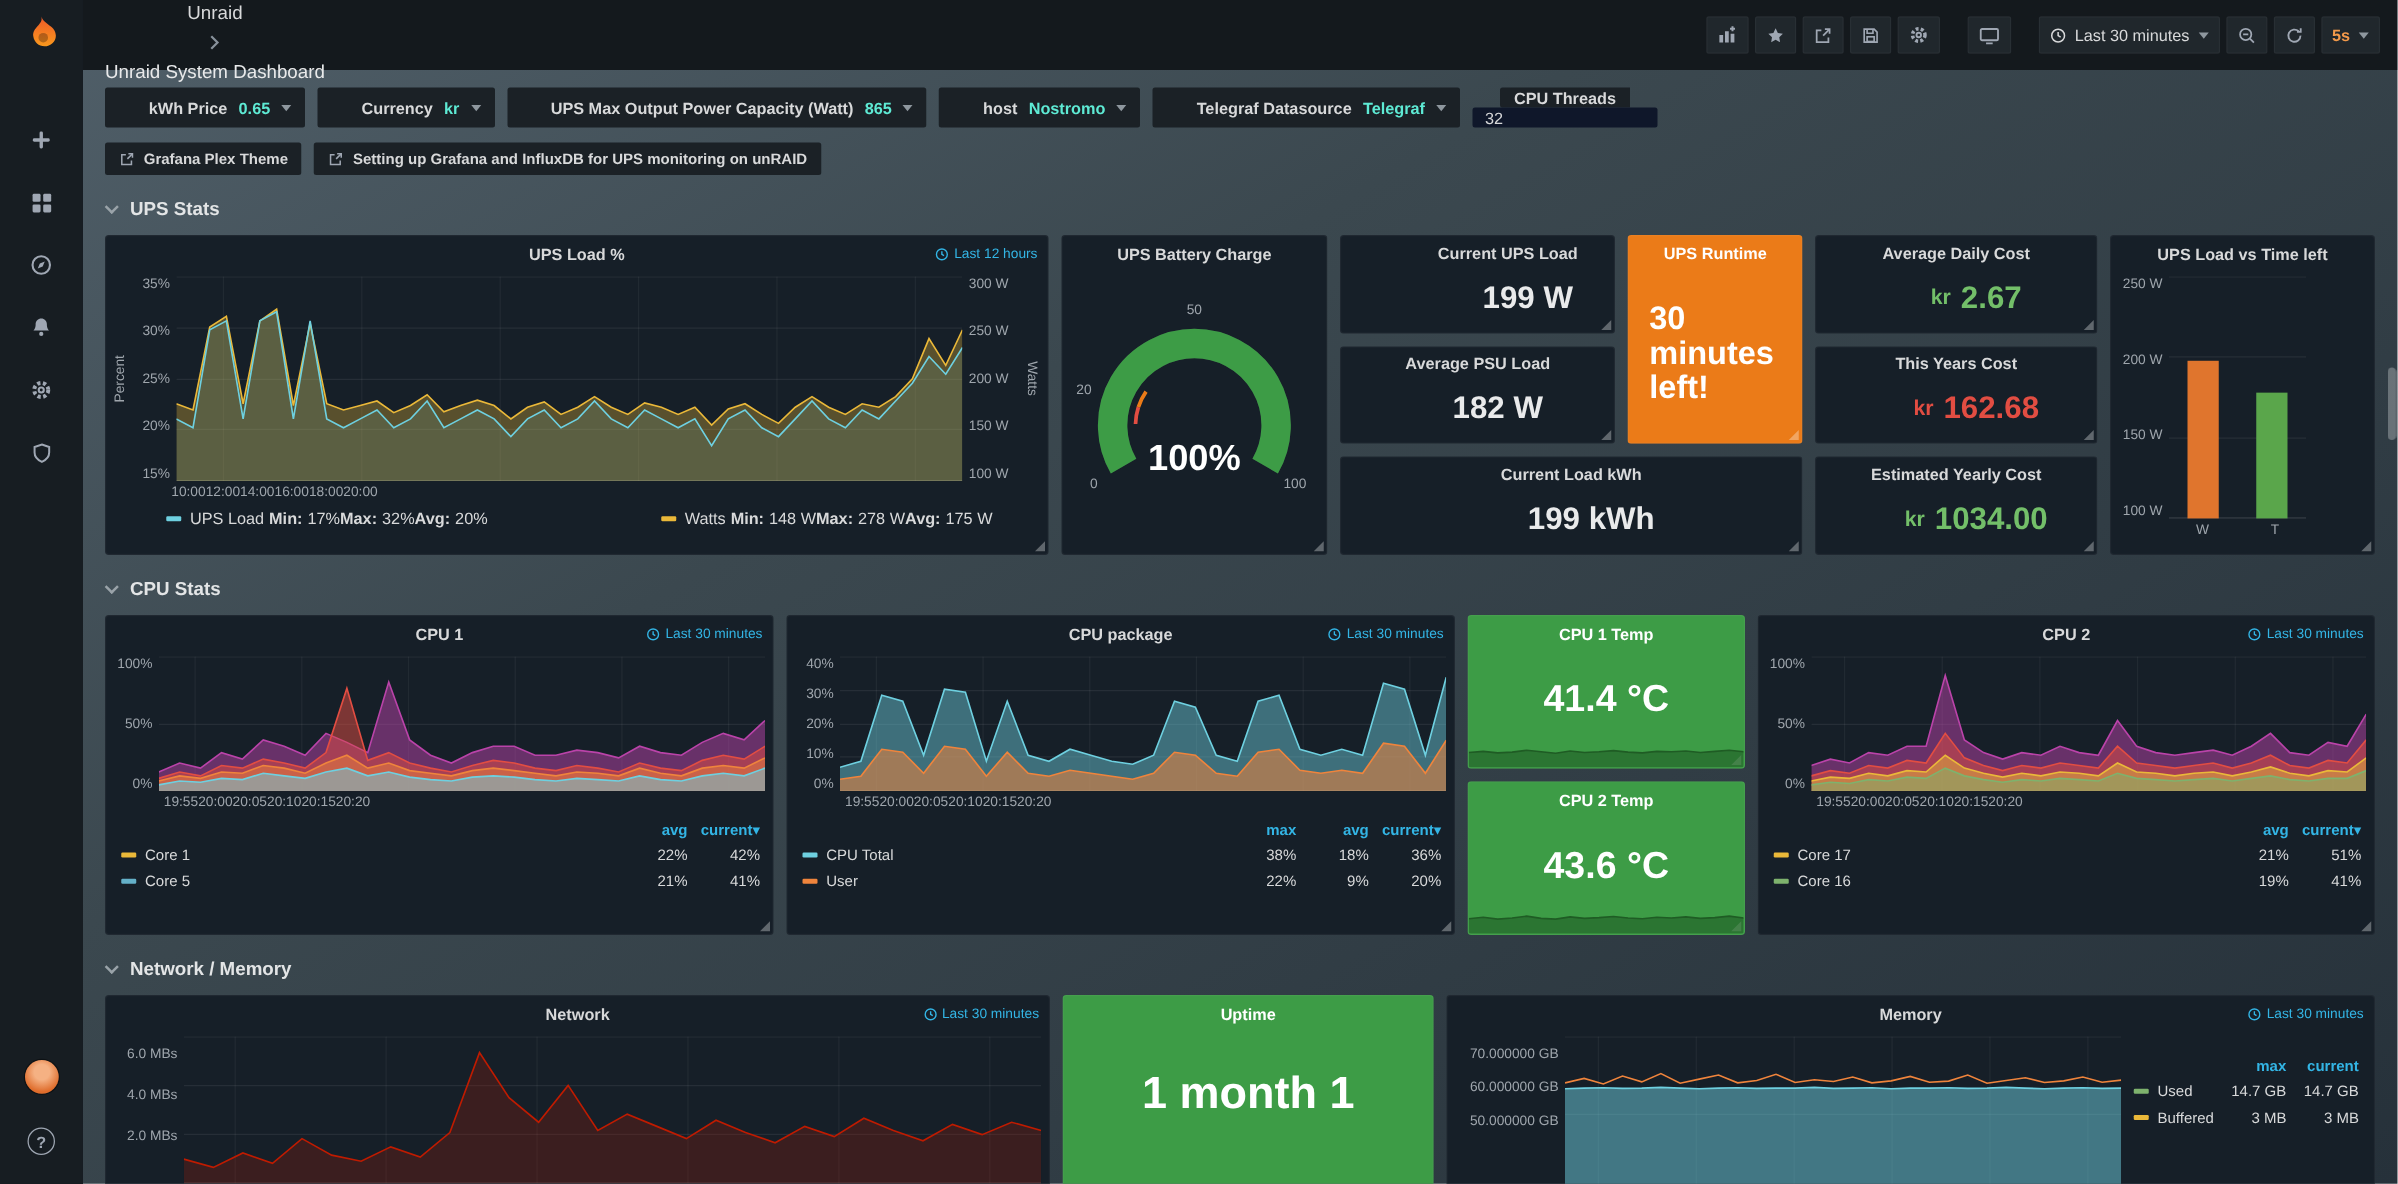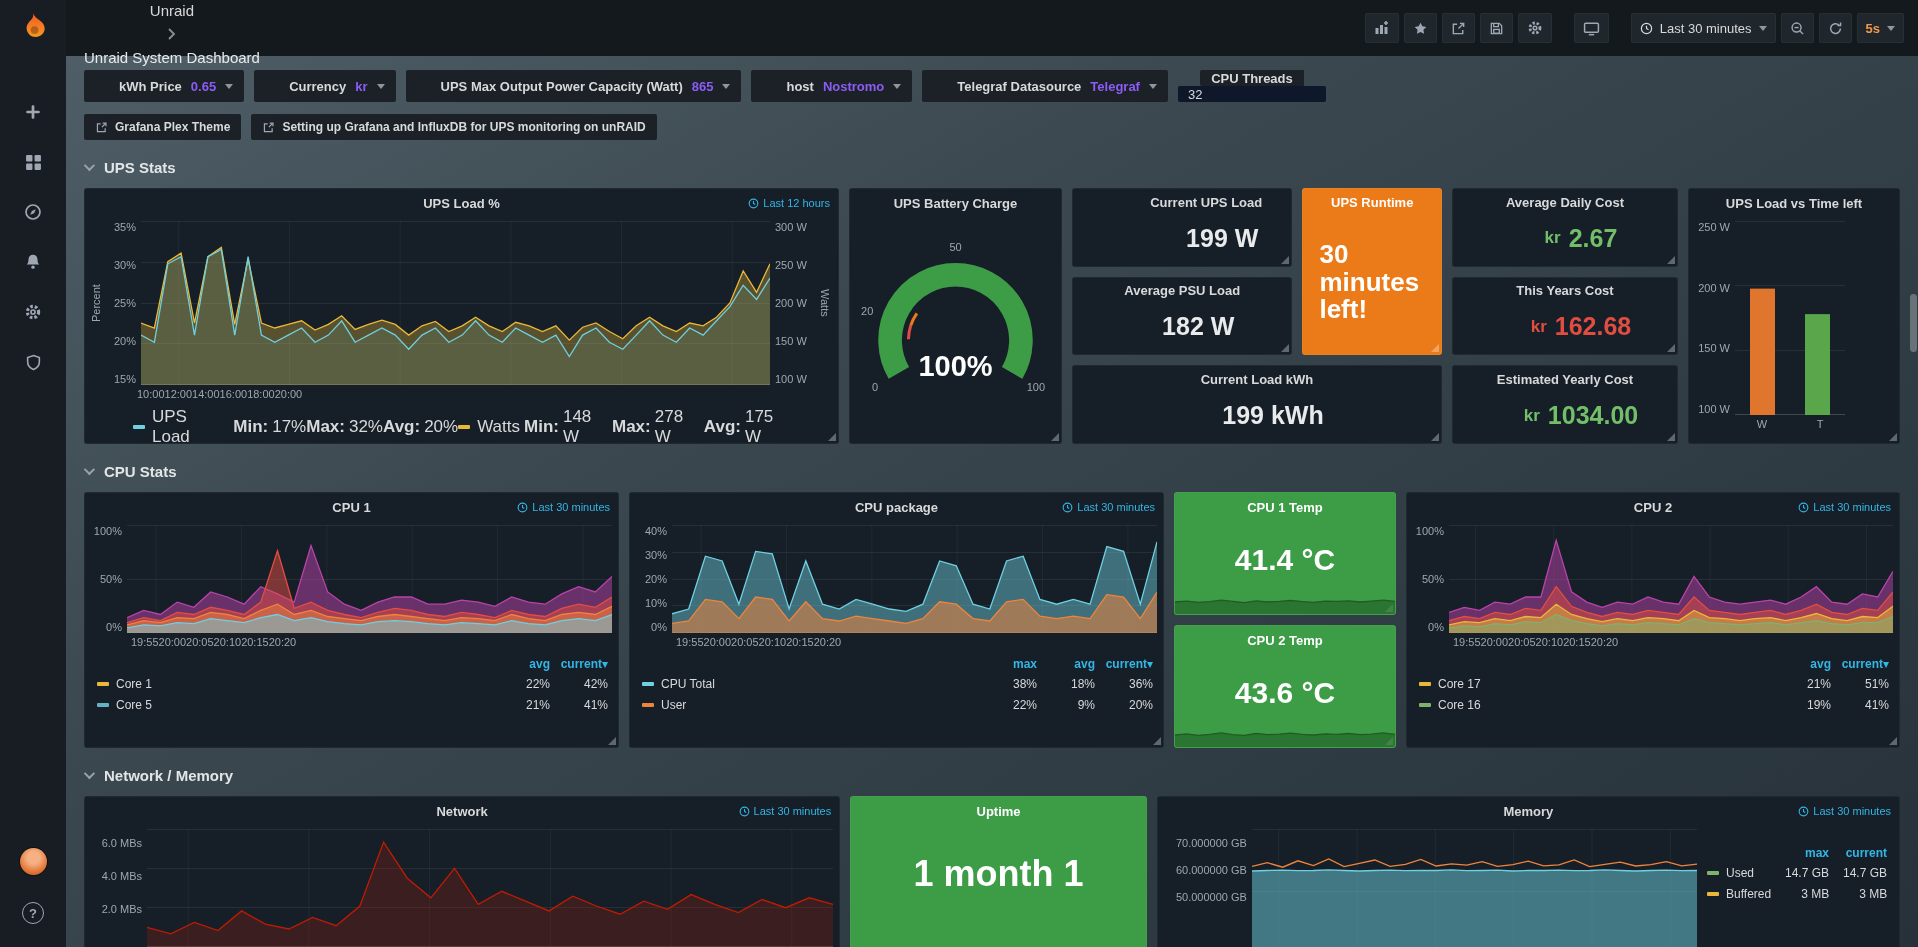--- a/index.html
+++ b/index.html
@@ -28,21 +28,21 @@
   .nav-right { margin-left:auto; display:flex; align-items:center; gap:5px; }
   .nav-btn { height:30px; min-width:30px; display:flex; align-items:center; justify-content:center; gap:7px; background:#20272c; border:1px solid rgba(255,255,255,.04); border-radius:2px; color:#9fa7b3; padding:0 8px; cursor:pointer; font-family:inherit; }
   .time-btn { font-size:13px; color:#d8d9da; }
   .interval { color:#f2994a; font-size:13px; font-weight:700; }
   .nav-gap { width:12px; }
   
   .dash { padding:14px 18px 0; }
   .submenu { display:flex; gap:10px; margin-bottom:12px; }
   .var-chip { display:flex; align-items:center; gap:9px; background:#1b2126; border-radius:2px; height:32px; padding:0 11px; cursor:pointer; }
   .var-label { font-size:13px; font-weight:700; color:#d8d9da; white-space:nowrap;padding-left:24px; }
-  .var-value { font-size:13px; font-weight:700; color:#8b5cf6; white-space:nowrap; }
+  .var-value { font-size:13px; font-weight:700; color:#5eead4; white-space:nowrap; }
   .threads-input { width:148px; height:32px; background:#0f172a; border:none; border-radius:2px; color:#d8d9da; font-size:13px; padding:0 10px; font-family:Liberation Sans, sans-serif; }
   .links-row { display:flex; gap:10px; margin-bottom:12px; }
   .dash-link { display:flex; align-items:center; gap:7px; background:#1b2126; border-radius:2px; height:26px; padding:0 11px; font-size:12px; font-weight:700; color:#d8d9da; text-decoration:none; cursor:pointer; }
   .section-header { display:flex; align-items:center; height:26px; margin:14px 0 8px; font-size:15px; font-weight:700; color:#e3e5e6; cursor:pointer; }
   .sec-caret { width:8px; height:8px; border-right:2px solid #9aa3a9; border-bottom:2px solid #9aa3a9; transform:rotate(45deg) translateY(-2px); margin-right:12px; display:inline-block; }
   .row { display:grid; gap:10px; height:256px; margin-bottom:14px; }
   .row-ups { grid-template-columns:755fr 213fr 606fr 212fr; }
   .row-cpu { grid-template-columns:535fr 535fr 222fr 494fr; }
   .row-net { grid-template-columns:752fr 295fr 739fr; }
   
@@ -65,21 +65,21 @@
   .gap15 { gap:15px; } .gap21 { gap:21px; }
   .w34{width:38px;} .w40{width:42px;} .w44{width:48px;} .w56{width:58px;} .w86{width:90px;}
   .axis-label { writing-mode:vertical-rl; transform:rotate(180deg); font-size:11px; color:#9fa6ad; display:flex; align-items:center; justify-content:center; width:14px; }
   .axis-label.right { transform:none; }
   .xticks { display:flex; font-size:11px; color:#9fa6ad; height:17px; align-items:center; }
   .p-upsload .xticks { margin:0 58px 0 52px; }
   .row-cpu .xticks { margin:0 16px 0 46px; }
   .bars-x { margin:0 50px 0 44px; }
   .bars-x span { flex:1; text-align:center; }
   
-  .legend-inline { display:flex; justify-content:space-between; padding:5px 44px 0 48px; font-size:17px; color:#d8d9da;align-items:center; }
+  .legend-inline { display:flex; justify-content:space-between; padding:5px 44px 0 48px; font-size:13px; color:#d8d9da;align-items:center; }
   .litem { display:flex; align-items:center; cursor:pointer; }
   .swatch { width:12px; height:4px; border-radius:1px; margin-right:7px; flex:none; display:inline-block; }
   .lname-in { margin-right:4px; }
   .slab { margin-left:0; font-weight:700; }
   .sval { margin-left:4px; }
   .legend-table { padding:4px 10px 0 12px; font-size:12px; color:#d8d9da; }
   .lrow { display:flex; align-items:center; height:21px; }
   .lhead { height:19px; }
   .lhead .lcol { color:#33b5e5; font-weight:700; cursor:pointer; }
   .lname { flex:1; cursor:pointer; }

